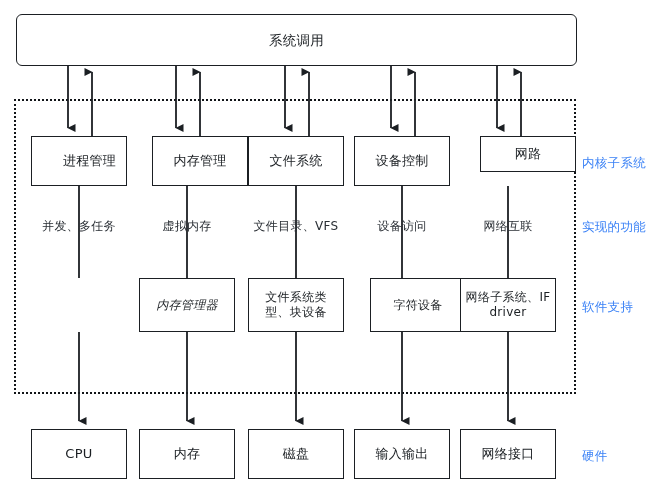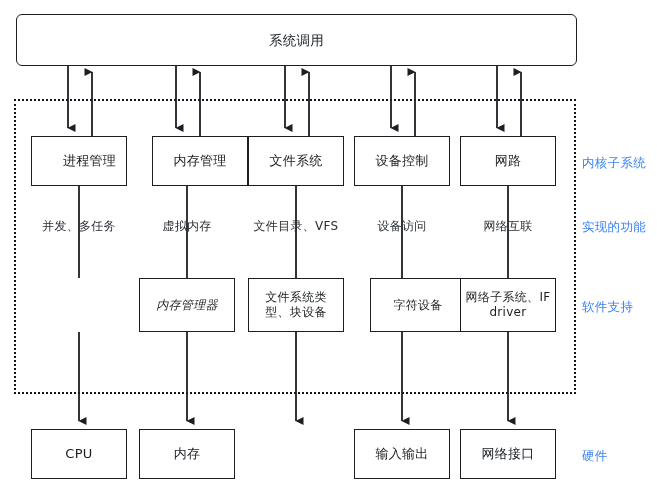--- a/index.html
+++ b/index.html
@@ -131,21 +131,21 @@
   </div>
   <div class="node kernel" style="left:139px; top:136px; width:96px; height:50px;margin-left:13px;">
     <span class="node-label">内存管理</span>
   </div>
   <div class="node kernel" style="left:248px; top:136px; width:96px; height:50px;">
     <span class="node-label">文件系统</span>
   </div>
   <div class="node kernel" style="left:354px; top:136px; width:96px; height:50px;">
     <span class="node-label">设备控制</span>
   </div>
-  <div class="node kernel" style="left:460px; top:136px; width:96px; height:50px;">
+  <div class="node kernel" style="left:480px; top:136px; width:96px; height:36px;">
     <span class="node-label">网路</span>
   </div>
 
   <div class="free-text func-text" style="left:79px; top:219px;">并发、多任务</div>
   <div class="free-text func-text" style="left:187px; top:219px;">虚拟内存</div>
   <div class="free-text func-text" style="left:296px; top:219px;">文件目录、VFS</div>
   <div class="free-text func-text" style="left:402px; top:219px;">设备访问</div>
   <div class="free-text func-text" style="left:508px; top:219px;">网络互联</div>
 
   <div class="node soft" style="left:139px; top:278px; width:96px; height:54px;font-style:italic;">
@@ -160,20 +160,23 @@
   <div class="node soft" style="left:460px; top:278px; width:96px; height:54px;">
     <span class="node-label">网络子系统、IF driver</span>
   </div>
 
   <div class="node hard" style="left:31px; top:429px; width:96px; height:50px;">
     <span class="node-label">CPU</span>
   </div>
   <div class="node hard" style="left:139px; top:429px; width:96px; height:50px;">
     <span class="node-label">内存</span>
   </div>
+  <div class="node hard" style="left:248px; top:429px; width:96px; height:50px;">
+    <span class="node-label">磁盘</span>
+  </div>
   <div class="node hard" style="left:354px; top:429px; width:96px; height:50px;">
     <span class="node-label">输入输出</span>
   </div>
   <div class="node hard" style="left:460px; top:429px; width:96px; height:50px;">
     <span class="node-label">网络接口</span>
   </div>
 
   <div class="free-text side-text" style="left:582px; top:155px;">内核子系统</div>
   <div class="free-text side-text" style="left:582px; top:219px;">实现的功能</div>
   <div class="free-text side-text" style="left:582px; top:299px;">软件支持</div>

